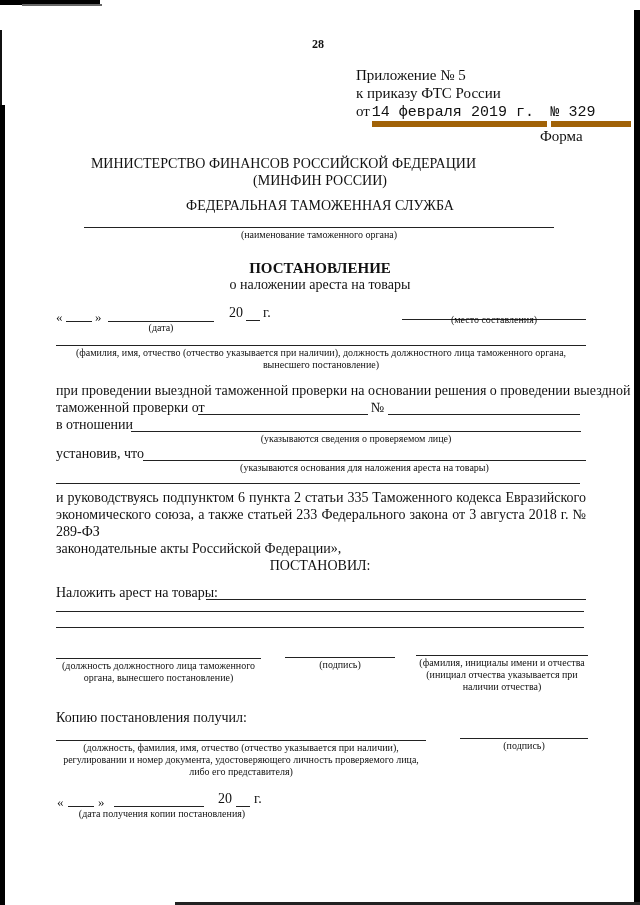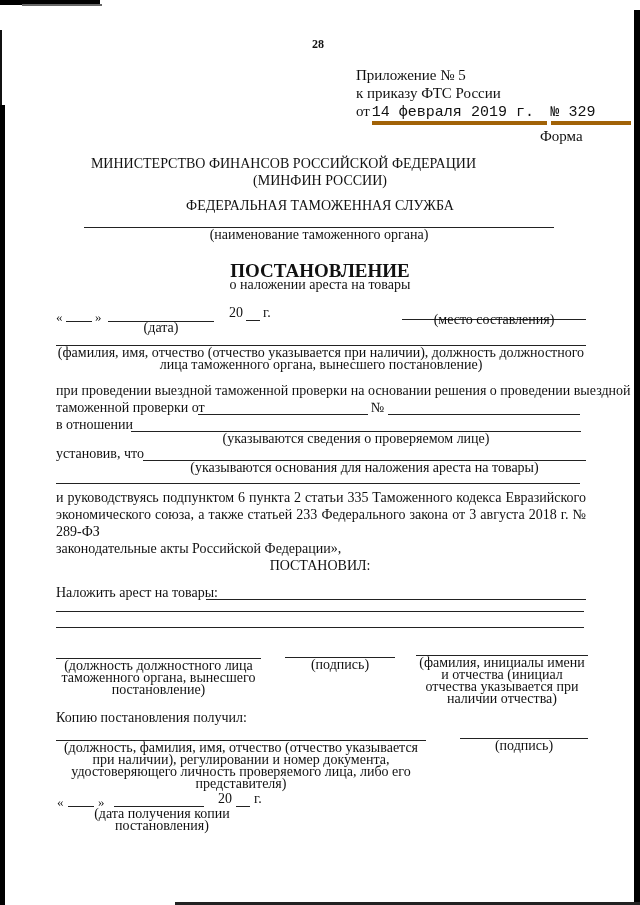--- a/index.html
+++ b/index.html
@@ -12,25 +12,25 @@
   .edge-top2 { position: absolute; left: 22px; top: 4px; width: 80px; height: 2px; background: #666; }
   .edge-left { position: absolute; left: 0; top: 30px; width: 2px; height: 875px; background: #111; }
   .edge-left-thick { position: absolute; left: 0; top: 105px; width: 5px; height: 800px; background: #000; }
   .edge-right { position: absolute; right: 0; top: 10px; width: 6px; height: 895px; background: #000; }
   .edge-bottom { position: absolute; left: 175px; bottom: 0; width: 465px; height: 3px; background: #222; }
 
   .abs { position: absolute; white-space: nowrap; }
   .t13 { font-size: 13px; }
   .t14 { font-size: 14px; }
   .t15 { font-size: 15px; }
-  .small { font-size: 14px; text-align: center; line-height: 12px; white-space: normal; }
+  .small { font-size: 10px; text-align: center; line-height: 12px; white-space: normal; }
   .center { text-align: center; }
   .line { position: absolute; height: 0; border-top: 1px solid #222; }
   .mono { font-family: "Liberation Mono", "DejaVu Sans Mono", monospace; font-size: 15px; }
-  .uline { border-bottom: 4px solid #a16207; display: inline-block; }
+  .uline { border-bottom: 6px solid #a16207; display: inline-block; }
   .just { text-align: justify; text-align-last: justify; white-space: normal; }
 </style>
 </head>
 <body>
 
 <div class="edge-top"></div>
 <div class="edge-top2"></div>
 <div class="edge-left"></div>
 <div class="edge-left-thick"></div>
 <div class="edge-right"></div>
@@ -47,21 +47,21 @@
   </div>
   <div class="abs t15" style="left:540px; top:128px;">Форма</div>
 </div>
 
 <div class="abs t14 center" style="left:0; width:567px; top:156px;">МИНИСТЕРСТВО ФИНАНСОВ РОССИЙСКОЙ ФЕДЕРАЦИИ</div>
 <div class="abs t14 center" style="left:0; width:640px; top:173px;">(МИНФИН РОССИИ)</div>
 <div class="abs t14 center" style="left:0; width:640px; top:198px;">ФЕДЕРАЛЬНАЯ ТАМОЖЕННАЯ СЛУЖБА</div>
 <div class="line" style="left:84px; width:470px; top:227px;"></div>
 <div class="abs small" style="left:84px; width:470px; top:229px;">(наименование таможенного органа)</div>
 
-<div class="abs center" style="left:0; width:640px; top:260px; font-size:19px; font-weight:bold;">ПОСТАНОВЛЕНИЕ</div>
+<div class="abs center" style="left:0; width:640px; top:260px; font-size:15px; font-weight:bold;">ПОСТАНОВЛЕНИЕ</div>
 <div class="abs t14 center" style="left:0; width:640px; top:277px;">о наложении ареста на товары</div>
 
 <div>
   <span class="abs t13" style="left:56px; top:309px;">«</span>
   <div class="line" style="left:66px; width:26px; top:321px;"></div>
   <span class="abs t13" style="left:95px; top:309px;">»</span>
   <div class="line" style="left:108px; width:106px; top:321px;"></div>
   <div class="abs small" style="left:108px; width:106px; top:322px;">(дата)</div>
   <span class="abs t14" style="left:229px; top:305px;">20</span>
   <div class="line" style="left:246px; width:14px; top:320px;"></div>

